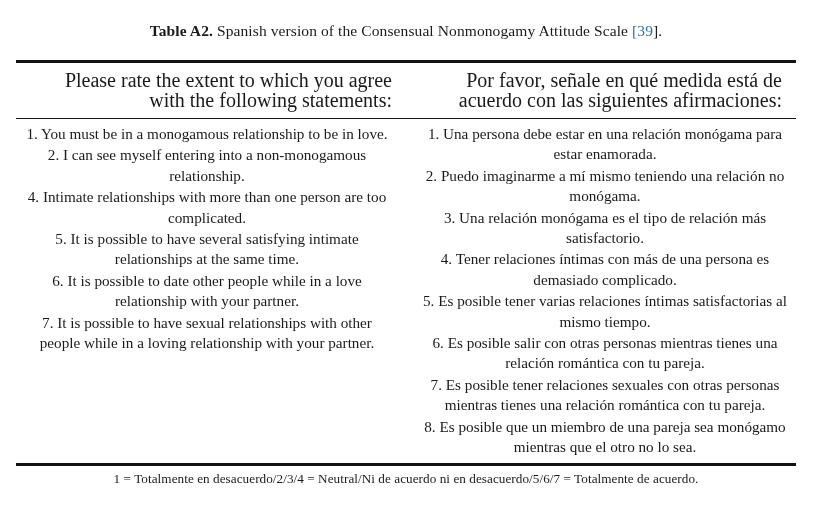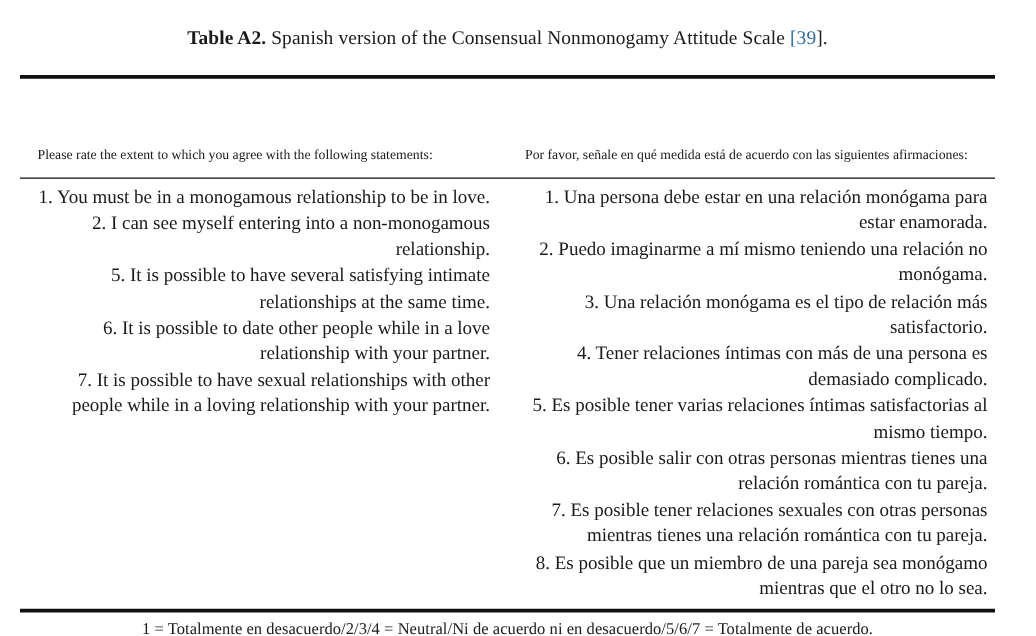--- a/index.html
+++ b/index.html
@@ -59,42 +59,41 @@
   }
 
   .thead {
     display: flex;
     width: 100%;
   }
   .thead .th {
     box-sizing: border-box;
     width: 50%;
     padding: 7px 14px 8px 14px;
-    text-align: left;
-    font-size: 11px;
+    text-align: right;
+    font-size: 20px;
     line-height: 20px;
-    margin-top: 44px;
   }
 
   .tbody {
     display: flex;
     width: 100%;
     padding-top: 5px;
     padding-bottom: 4px;
   }
   .tcol {
     box-sizing: border-box;
     width: 50%;
     padding: 0 10px;
   }
   .tcol.left  { padding-left: 6px;  padding-right: 14px; }
   .tcol.right { padding-left: 14px; padding-right: 6px; }
 
   .item {
-    text-align: right;
+    text-align: center;
     font-size: 15.2px;
     line-height: 20.4px;
     margin: 0 0 1px 0;
     text-indent: 0;
   }
   .item .num {
     white-space: nowrap;
   }
 
   .footnote {
@@ -123,20 +122,21 @@
       <div class="th">Por favor, señale en qué medida está de acuerdo con las siguientes afirmaciones:</div>
     </div>
 
     <div class="rule-thin"></div>
 
     <div class="tbody">
 
       <div class="tcol left">
         <p class="item"><span class="num">1.</span> <span>You must be in a monogamous relationship to be in love.</span></p>
         <p class="item"><span class="num">2.</span> <span>I can see myself entering into a non-monogamous relationship.</span></p>
+        <p class="item"><span class="num">4.</span> <span>Intimate relationships with more than one person are too complicated.</span></p>
         <p class="item"><span class="num">5.</span> <span>It is possible to have several satisfying intimate relationships at the same time.</span></p>
         <p class="item"><span class="num">6.</span> <span>It is possible to date other people while in a love relationship with your partner.</span></p>
         <p class="item"><span class="num">7.</span> <span>It is possible to have sexual relationships with other people while in a loving relationship with your partner.</span></p>
       </div>
 
       <div class="tcol right">
         <p class="item"><span class="num">1.</span> <span>Una persona debe estar en una relación monógama para estar enamorada.</span></p>
         <p class="item"><span class="num">2.</span> <span>Puedo imaginarme a mí mismo teniendo una relación no monógama.</span></p>
         <p class="item"><span class="num">3.</span> <span>Una relación monógama es el tipo de relación más satisfactorio.</span></p>
         <p class="item"><span class="num">4.</span> <span>Tener relaciones íntimas con más de una persona es demasiado complicado.</span></p>

